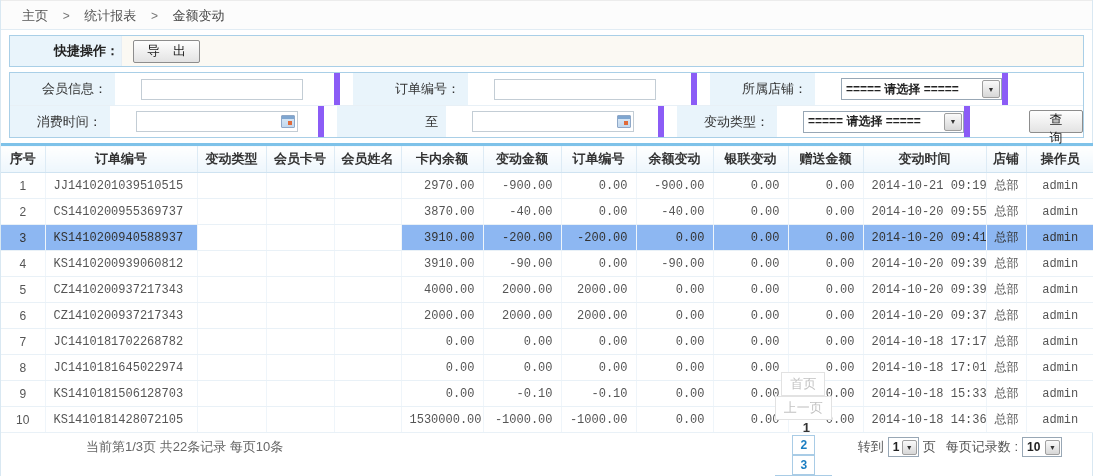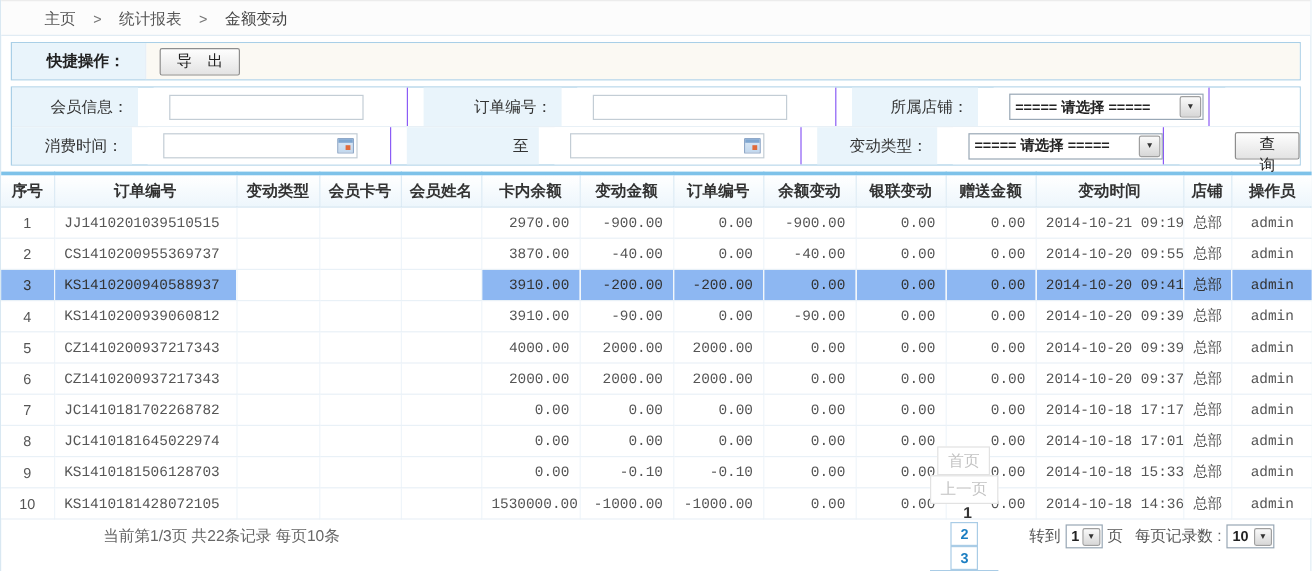--- a/index.html
+++ b/index.html
@@ -1,43 +1,43 @@
 <!DOCTYPE html>
 <html style="--sel-row: #8db7f2; --link: #1b7ec2;"><head>
 <meta charset="utf-8">
 <style>
   * { margin:0; padding:0; box-sizing:border-box; }
   html,body { width:1093px; height:476px; background:#fff; overflow:hidden;
     font-family:"Liberation Sans","DejaVu Sans",sans-serif; }
   .page { width:1093px; height:476px; border-left:1px solid #d9e8f2; border-right:1px solid #d9e8f2; }
 
   
-  .breadcrumb { height:30px; line-height:29px; padding-left:36px; font-size:13px; color:#555;
+  .breadcrumb { height:30px; line-height:29px; padding-left:21px; font-size:13px; color:#555;
     background:#fcfcfc; border-top:1px solid #ececec; border-bottom:1px solid #e1ecf4; }
   .breadcrumb .crumb { color:#555; cursor:pointer; }
   .breadcrumb .crumb.current { color:#444; }
   .breadcrumb .sep { margin:0 11px; color:#777; font-size:12px; }
 
   
   .quickops { margin:5px 8px 0; height:32px; border:1px solid #a9cfe7; display:flex; align-items:stretch; }
   .quickops .qlabel { width:112px; background:#e9f4fb; border-right:1px solid #e6eef5;
-    display:flex; align-items:center; justify-content:flex-end; padding-right:17px;
+    display:flex; align-items:center; justify-content:flex-end; padding-right:2px;
     font-size:13px; font-weight:bold; color:#222; }
   .quickops .qbody { flex:1; background:#fbf9f3; display:flex; align-items:center; padding-left:11px; }
   .btn-gray { font-size:13px; color:#222; background:linear-gradient(#fefefe,#e3e3e3);
     border:1px solid #8d8d8d; border-radius:2px; height:23px; padding:0 13px; cursor:pointer;
     font-family:inherit; }
 
   
   .filters { margin:5px 8px 0; border:1px solid #a9cfe7; }
   .frow { display:flex; height:32px; align-items:stretch;gap:13px; }
   .frow + .frow { border-top:1px solid #e8f0f6; }
   .flabel { background:#e9f4fb; display:flex; align-items:center; justify-content:flex-end;
     padding-right:8px; font-size:13px; color:#333; }
-  .ffield { display:flex; align-items:center; padding-left:13px; border-right:1px solid #8b5cf6; background:#fff; }
+  .ffield { display:flex; align-items:center; padding-left:13px; border-right:6px solid #8b5cf6; background:#fff; }
   .w-l1 { width:105px; } .w-f1 { width:212px; }
   .w-l2 { width:115px; } .w-f2 { width:216px; }
   .w-l3 { width:105px; } .w-f3 { width:180px; }
   .w-f4 { flex:1; border-right:none; }
   .txt-input { width:162px; height:21px; border:1px solid #c3cdd5; font-size:12px; padding:0 3px;
     font-family:"Liberation Mono","DejaVu Sans Mono",monospace; }
   .date-wrap { position:relative; width:162px; height:21px; border:1px solid #c3cdd5; background:#fff; }
   .cal-icon { position:absolute; right:2px; top:3px; width:14px; height:13px; cursor:pointer;
     border:1px solid #8fa8c8; border-radius:1px;
     background:linear-gradient(#dce9f6,#c2d8ee); }

